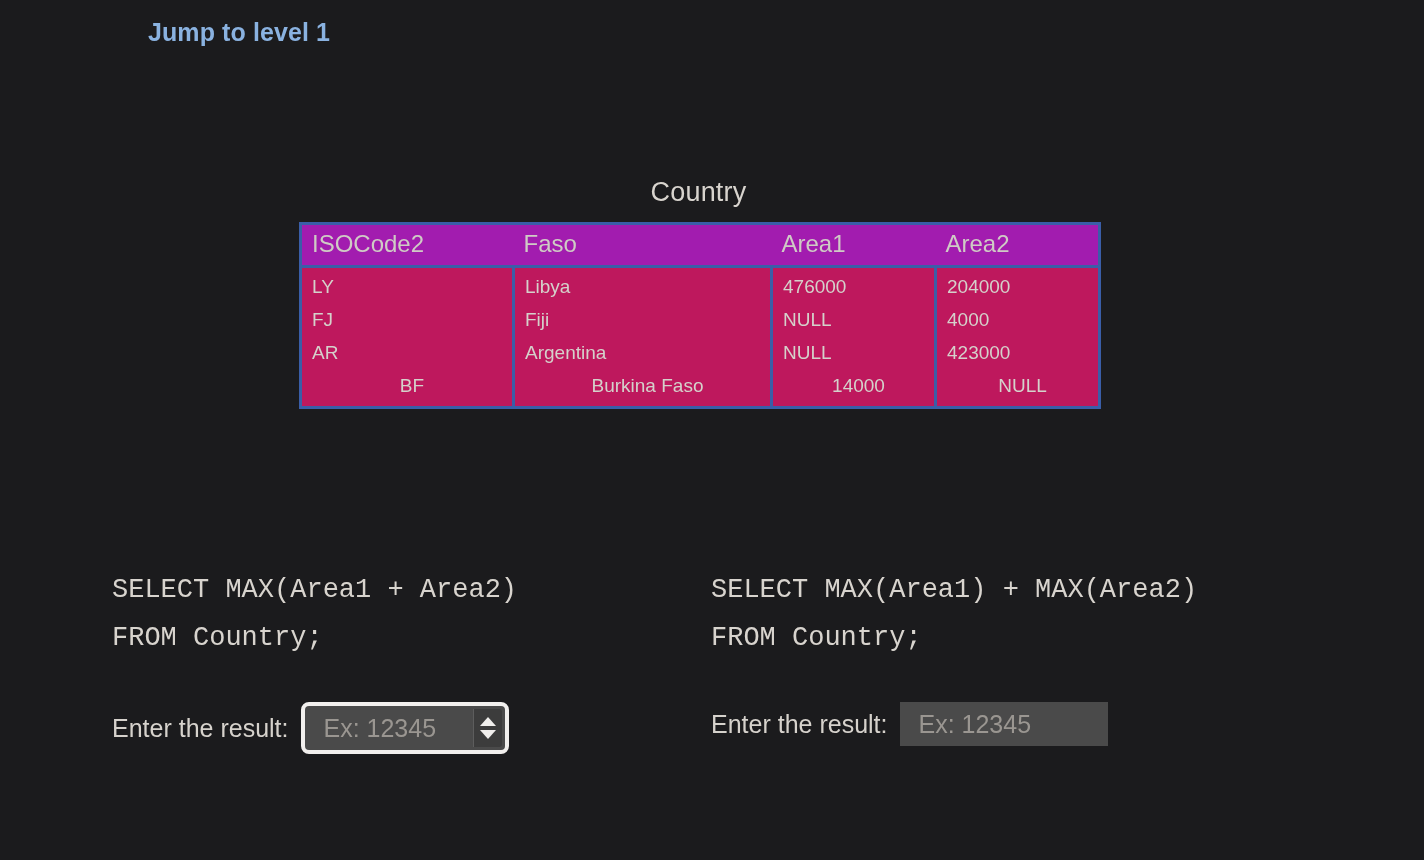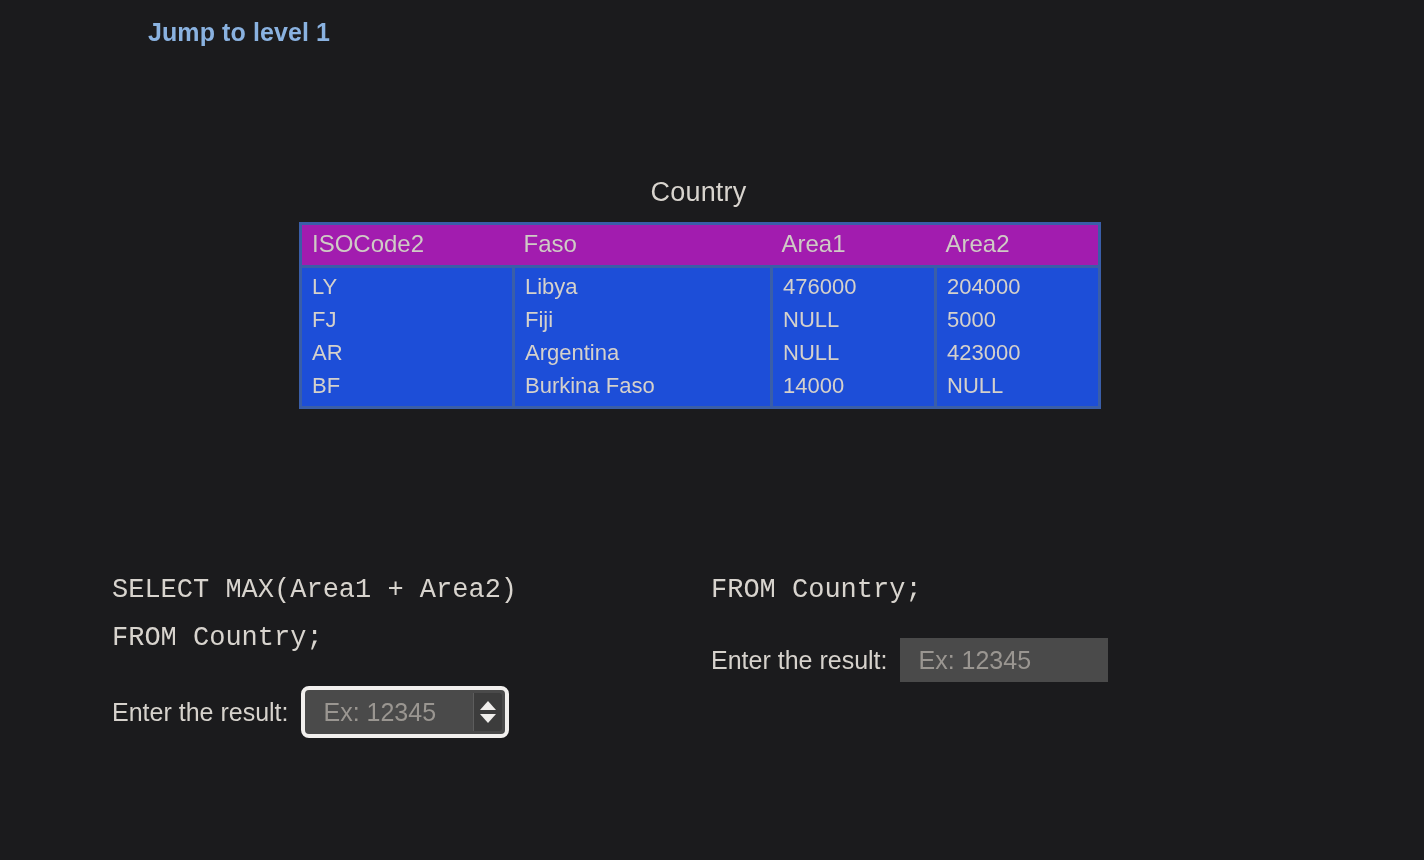--- a/index.html
+++ b/index.html
@@ -60,35 +60,36 @@
     text-align: left;
     font-weight: normal;
     font-size: 24px;
     line-height: 26px;
     color: #cfcbc5;
     padding: 6px 0 8px 10px;
     border: none;
     border-bottom: 3px solid #3a5ea8;
   }
   table.country-table td {
-    font-size: 22px;
+    font-size: 19px;
     line-height: 26px;
     color: #d5d1cb;
     padding: 3px 0 4px 10px;
     border: none;
-    background: #1d4ed8;
+    background: #be185d;
   }
   table.country-table td.divider {
     border-left: 3px solid #3a5ea8;
   }
   table.country-table tbody tr:first-child td {
     padding-top: 6px;
   }
   table.country-table tbody tr:last-child td {
     padding-bottom: 7px;
+    text-align: center;
   }
   col.c-iso   { width: 213px; }
   col.c-name  { width: 258px; }
   col.c-a1    { width: 164px; }
   col.c-a2    { width: 164px; }
 
   
   .question {
     position: absolute;
     top: 566px;
@@ -101,21 +102,21 @@
     font-size: 27px;
     line-height: 48px;
     color: #d8d4ce;
     white-space: pre;
     letter-spacing: 0px;
   }
 
   .answer-row {
     display: flex;
     align-items: center;
-    margin-top: 24px;
+    margin-top: 40px;
   }
   .answer-label {
     font-size: 25px;
     line-height: 30px;
     color: #d6d2cc;
     margin-right: 13px;
     white-space: nowrap;
   }
 
   
@@ -212,21 +213,21 @@
       <tr>
         <td>LY</td>
         <td class="divider">Libya</td>
         <td class="divider">476000</td>
         <td class="divider">204000</td>
       </tr>
       <tr>
         <td>FJ</td>
         <td class="divider">Fiji</td>
         <td class="divider">NULL</td>
-        <td class="divider">5000</td>
+        <td class="divider">4000</td>
       </tr>
       <tr>
         <td>AR</td>
         <td class="divider">Argentina</td>
         <td class="divider">NULL</td>
         <td class="divider">423000</td>
       </tr>
       <tr>
         <td>BF</td>
         <td class="divider">Burkina Faso</td>
@@ -247,20 +248,21 @@
       <input class="num-input" type="text" placeholder="Ex: 12345" style="">
       <span class="spinner">
         <span class="arrow up"></span>
         <span class="arrow down"></span>
       </span>
     </span>
   </div>
 </div>
 
 <div class="question right">
+  <div class="sql">SELECT MAX(Area1) + MAX(Area2)</div>
   <div class="sql">FROM Country;</div>
 
   <div class="answer-row">
     <span class="answer-label">Enter the result:</span>
     <span class="input-wrap">
       <input class="num-input" type="text" placeholder="Ex: 12345" style="">
     </span>
   </div>
 </div>
 

